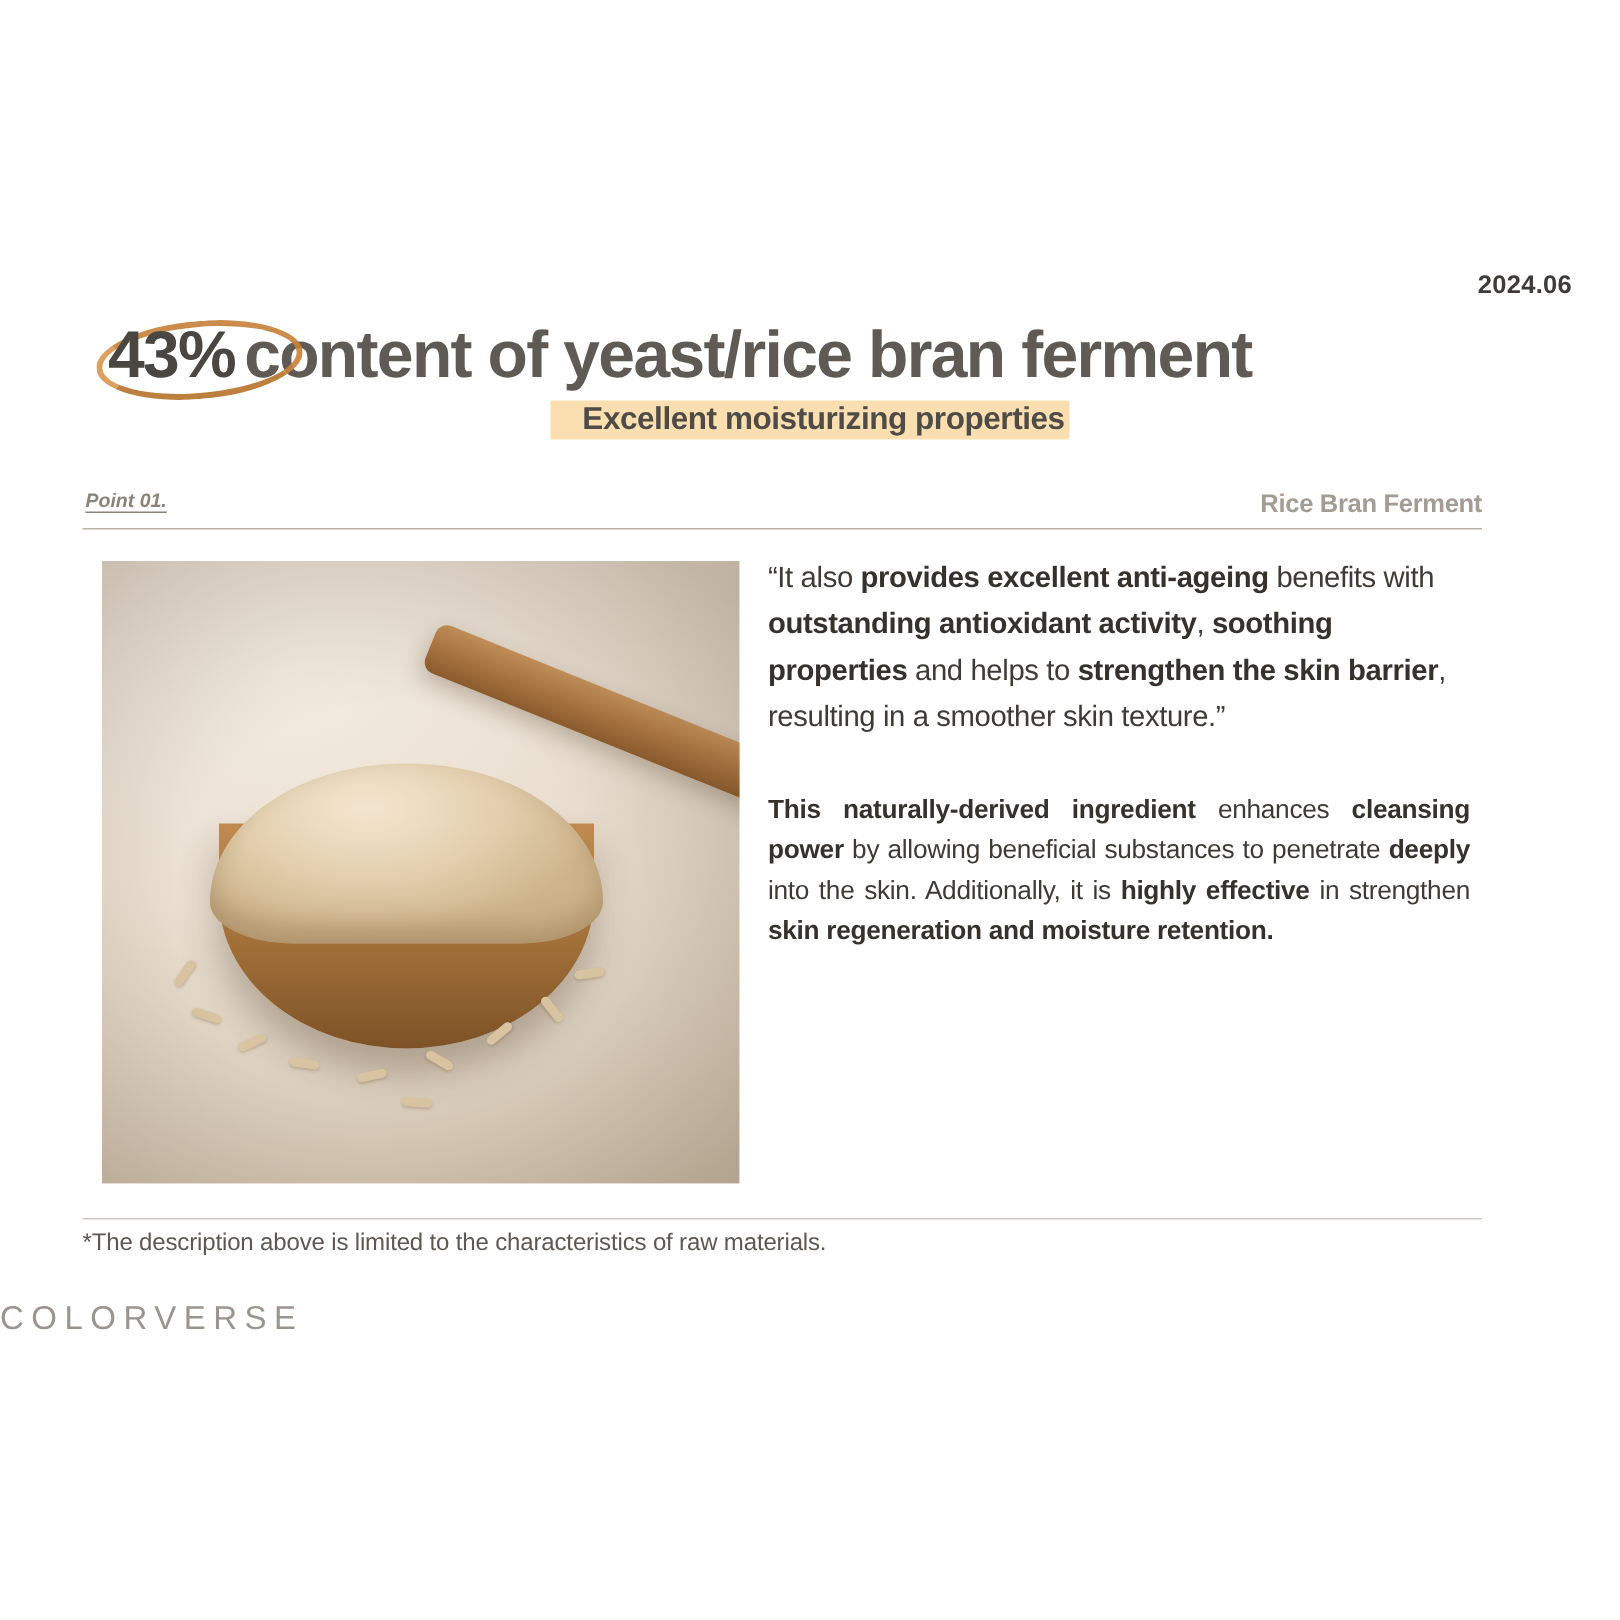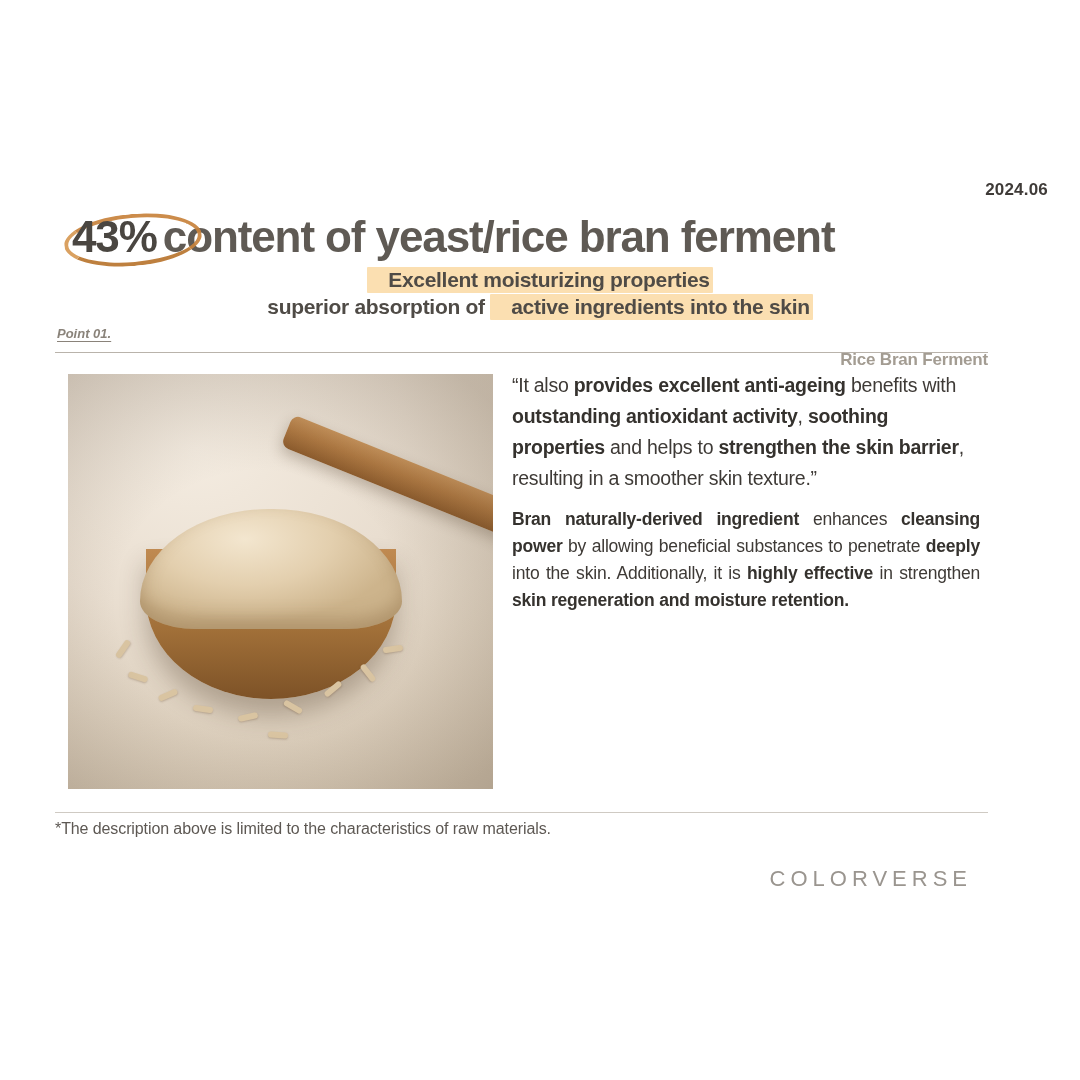--- a/index.html
+++ b/index.html
@@ -122,21 +122,20 @@
     text-underline-offset: 3px;
   }
   .point-right {
     position: absolute;
     right: 0;
     top: 0;
     font-size: 17px;
     font-weight: 800;
     color: #a39c92;
     letter-spacing: -0.2px;
-    margin-top: 24px;
   }
 
   
   .photo {
     position: absolute;
     left: 68px;
     top: 374px;
     width: 425px;
     height: 415px;
     overflow: hidden;
@@ -201,21 +200,21 @@
     position: absolute;
     left: 512px;
     top: 370px;
     width: 468px;
     color: #3e3a36;
   }
   .quote {
     font-size: 19.5px;
     line-height: 31px;
     letter-spacing: -0.25px;
-    margin: 0 0 12px 0;
+    margin: 0 0 32px 0;
   }
   .para {
     font-size: 17.5px;
     line-height: 27px;
     letter-spacing: -0.2px;
     margin: 0 0 26px 0;
     text-align: justify;
   }
   .para.last { margin-bottom: 0; }
   b { font-weight: 700; color: #35322e; }
@@ -234,21 +233,21 @@
     top: 820px;
     font-size: 16px;
     color: #5d5853;
     letter-spacing: -0.1px;
   }
   .brand {
     position: absolute;
     left: 0;
     top: 866px;
     width: 972px;
-    text-align: right;
+    text-align: left;
     font-size: 22px;
     letter-spacing: 5px;
     color: #9a958f;
     font-weight: 500;
   }
 </style>
 </head>
 <body>
 
 <div class="page">
@@ -256,23 +255,20 @@
   <div class="date">2024.06</div>
 
   <div class="headline-wrap">
     <div class="headline">
       <span class="pct-ring"></span><span class="pct">43%</span><span>content of yeast/rice bran ferment</span>
     </div>
   </div>
 
   <div class="sub1">
     <span class="hl">Excellent moisturizing properties</span>
-  </div>
-  <div class="sub2">
-    <span>superior absorption of </span><span class="hl">active ingredients into the skin</span>
   </div>
 
   <div class="point-bar">
     <span class="point-label">Point 01.</span>
     <span class="point-right">Rice Bran Ferment</span>
   </div>
 
   <div class="photo">
     <div class="photo-inner"></div>
     <div class="handle"></div>
@@ -291,21 +287,21 @@
     <div class="photo-vignette"></div>
   </div>
 
   <div class="textcol">
     <p class="quote">
       <span>“It also </span><b>provides excellent anti-ageing</b><span> benefits with </span><b>outstanding antioxidant activity</b><span>, </span><b>soothing properties</b><span> and helps to </span><b>strengthen the skin barrier</b><span>, resulting in a smoother skin texture.”</span>
     </p>
 
 
     <p class="para last">
-      <b>Bran naturally-derived ingredient</b><span> enhances </span><b>cleansing power</b><span> by allowing beneficial substances to penetrate </span><b>deeply</b><span> into the skin. Additionally, it is </span><b>highly effective</b><span> in strengthen </span><b>skin regeneration and moisture retention.</b>
+      <b>This naturally-derived ingredient</b><span> enhances </span><b>cleansing power</b><span> by allowing beneficial substances to penetrate </span><b>deeply</b><span> into the skin. Additionally, it is </span><b>highly effective</b><span> in strengthen </span><b>skin regeneration and moisture retention.</b>
     </p>
   </div>
 
   <div class="footnote-rule"></div>
   <div class="footnote">*The description above is limited to the characteristics of raw materials.</div>
 
   <div class="brand">COLORVERSE</div>
 
 </div>
 

